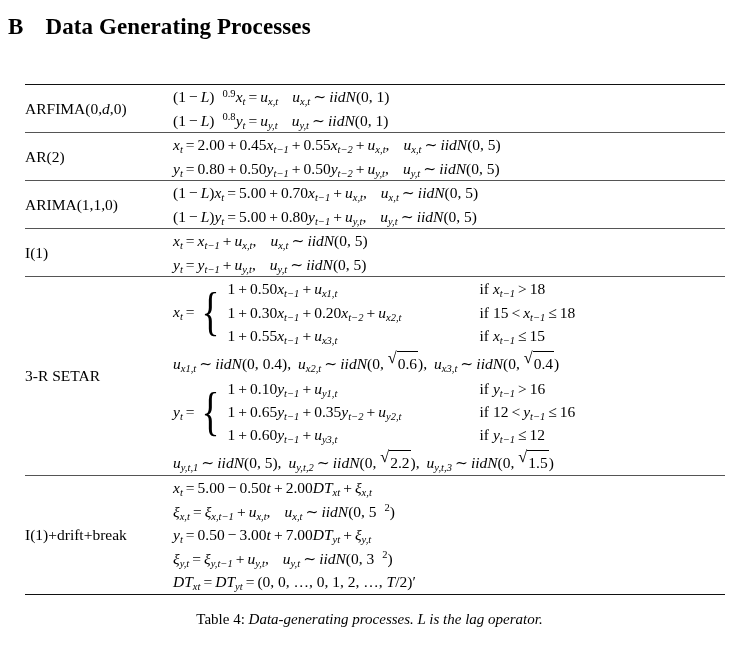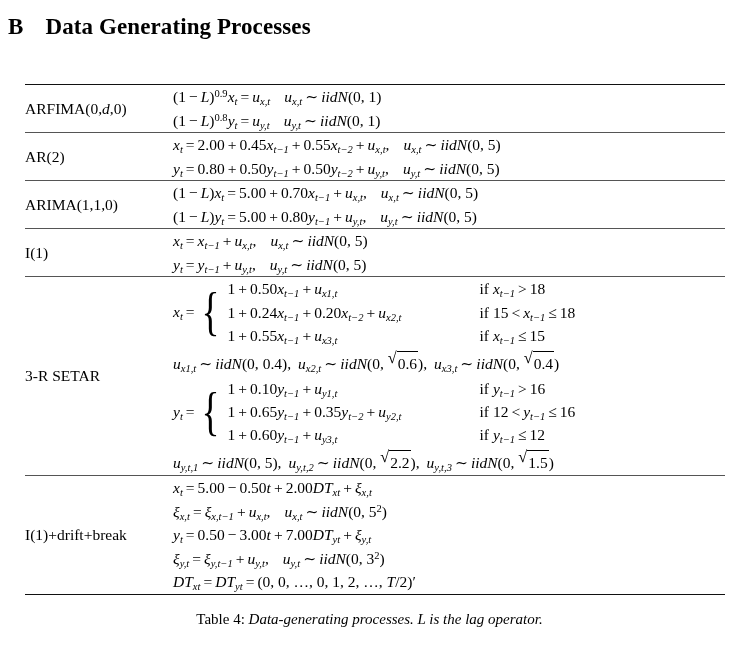--- a/index.html
+++ b/index.html
@@ -73,21 +73,21 @@
   .gap-sm { display: inline-block; width: 7px; }
   .gap-md { display: inline-block; width: 14px; }
 
   sub, sup {
     font-size: 68%;
     line-height: 0;
     font-style: italic;
   }
   sub { vertical-align: -0.28em; }
   sup { vertical-align: 0.52em; }
-  sup.upr { font-style: normal; }
+  sup.upr { font-style: normal; margin-left: 8px; }
 
   .eqline { display: block; }
 
   
   .sqrt {
     display: inline-block;
     position: relative;
     padding-left: 9px;
     font-style: normal;
   }
@@ -222,21 +222,21 @@
 
       <div class="m">
         <span class="lhs"><span class="mi">x</span><sub>t</sub><span class="op">=</span></span><span class="cases">
           <span class="brace">{</span>
           <span class="rows">
             <span class="crow">
               <span class="cexpr"><span class="mn">1</span><span class="op">+</span><span class="mn">0.50</span><span class="mi">x</span><sub>t−1</sub><span class="op">+</span><span class="mi">u</span><sub>x1,t</sub></span>
               <span class="ccond"><span class="mn">if</span>&nbsp;<span class="mi">x</span><sub>t−1</sub><span class="op">&gt;</span><span class="mn">18</span></span>
             </span>
             <span class="crow">
-              <span class="cexpr"><span class="mn">1</span><span class="op">+</span><span class="mn">0.24</span><span class="mi">x</span><sub>t−1</sub><span class="op">+</span><span class="mn">0.20</span><span class="mi">x</span><sub>t−2</sub><span class="op">+</span><span class="mi">u</span><sub>x2,t</sub></span>
+              <span class="cexpr"><span class="mn">1</span><span class="op">+</span><span class="mn">0.30</span><span class="mi">x</span><sub>t−1</sub><span class="op">+</span><span class="mn">0.20</span><span class="mi">x</span><sub>t−2</sub><span class="op">+</span><span class="mi">u</span><sub>x2,t</sub></span>
               <span class="ccond"><span class="mn">if</span>&nbsp;<span class="mn">15</span><span class="op">&lt;</span><span class="mi">x</span><sub>t−1</sub><span class="op">≤</span><span class="mn">18</span></span>
             </span>
             <span class="crow">
               <span class="cexpr"><span class="mn">1</span><span class="op">+</span><span class="mn">0.55</span><span class="mi">x</span><sub>t−1</sub><span class="op">+</span><span class="mi">u</span><sub>x3,t</sub></span>
               <span class="ccond"><span class="mn">if</span>&nbsp;<span class="mi">x</span><sub>t−1</sub><span class="op">≤</span><span class="mn">15</span></span>
             </span>
           </span>
         </span>
       </div>
 

